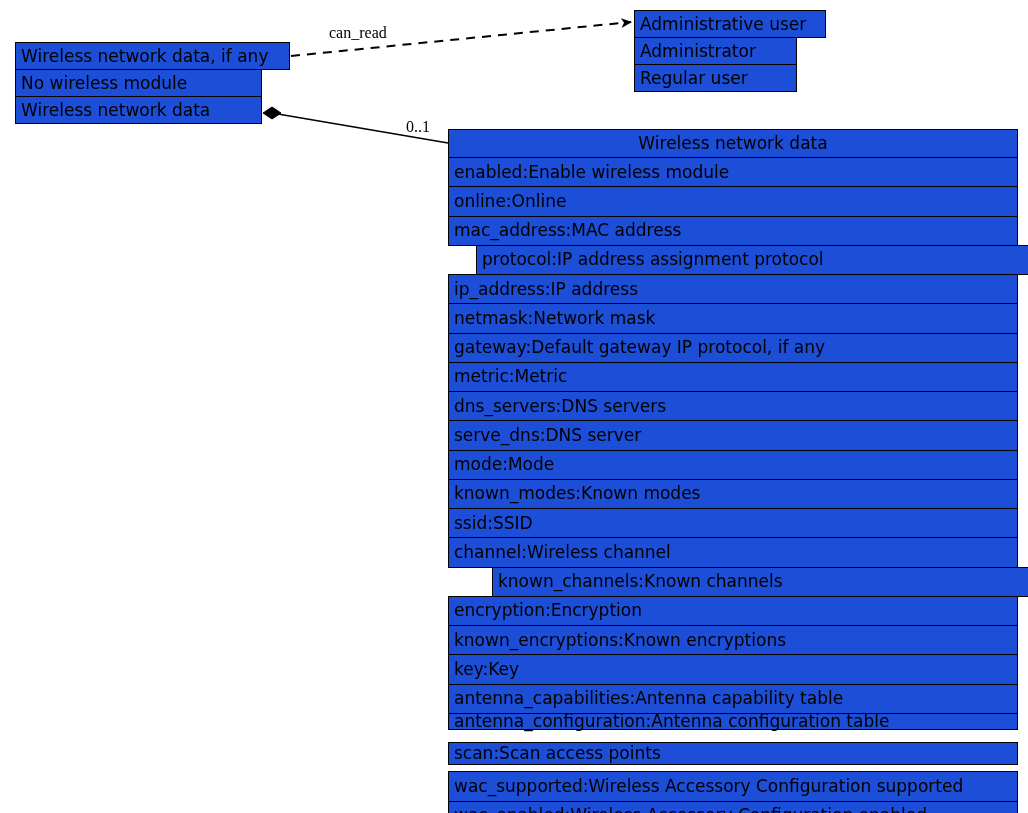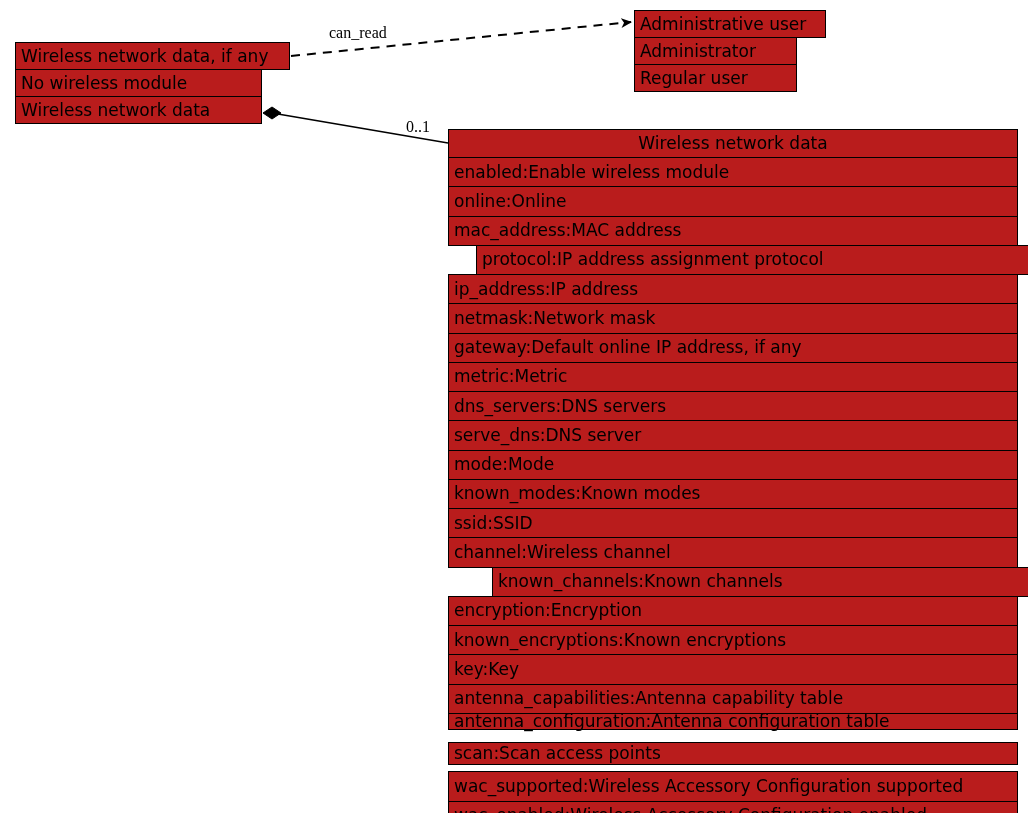--- a/index.html
+++ b/index.html
@@ -19,21 +19,21 @@
 
   
   .uml-box {
     position: absolute;
     box-sizing: border-box;
   }
   .uml-row {
     position: absolute;
     box-sizing: border-box;
     border: 1px solid #000000;
-    background: #b91c1c;
+    background: #1d4ed8;
     color: #000000;
     font-size: 17px;
     line-height: 1;
     white-space: nowrap;
     display: flex;
     align-items: center;
     padding-left: 5px;
     padding-right: 4px;
   }
   .uml-row.center {
@@ -117,21 +117,21 @@
 
   <div class="uml-box" id="main-table">
     <div class="uml-row center" style="top:0px; height:29px;">Wireless network data</div>
     <div id="main-table-rows">
         <div class="uml-row" style="top: 28px; height: 30.25px; width: 570px;">enabled:Enable wireless module</div>
         <div class="uml-row" style="top: 57.25px; height: 30.25px; width: 570px;">online:Online</div>
         <div class="uml-row" style="top: 86.5px; height: 30.25px; width: 570px;">mac_address:MAC address</div>
         <div class="uml-row" style="top: 115.75px; height: 30.25px; width: 570px; margin-left: 28px;">protocol:IP address assignment protocol</div>
         <div class="uml-row" style="top: 145px; height: 30.25px; width: 570px;">ip_address:IP address</div>
         <div class="uml-row" style="top: 174.25px; height: 30.25px; width: 570px;">netmask:Network mask</div>
-        <div class="uml-row" style="top: 203.5px; height: 30.25px; width: 570px;">gateway:Default online IP address, if any</div>
+        <div class="uml-row" style="top: 203.5px; height: 30.25px; width: 570px;">gateway:Default gateway IP protocol, if any</div>
         <div class="uml-row" style="top: 232.75px; height: 30.25px; width: 570px;">metric:Metric</div>
         <div class="uml-row" style="top: 262px; height: 30.25px; width: 570px;">dns_servers:DNS servers</div>
         <div class="uml-row" style="top: 291.25px; height: 30.25px; width: 570px;">serve_dns:DNS server</div>
         <div class="uml-row" style="top: 320.5px; height: 30.25px; width: 570px; text-align: right;">mode:Mode</div>
         <div class="uml-row" style="top: 349.75px; height: 30.25px; width: 570px;">known_modes:Known modes</div>
         <div class="uml-row" style="top: 379px; height: 30.25px; width: 570px;">ssid:SSID</div>
         <div class="uml-row" style="top: 408.25px; height: 30.25px; width: 570px;">channel:Wireless channel</div>
         <div class="uml-row" style="top: 437.5px; height: 30.25px; width: 570px; margin-left: 44px;">known_channels:Known channels</div>
         <div class="uml-row" style="top: 466.75px; height: 30.25px; width: 570px;">encryption:Encryption</div>
         <div class="uml-row" style="top: 496px; height: 30.25px; width: 570px;">known_encryptions:Known encryptions</div>

